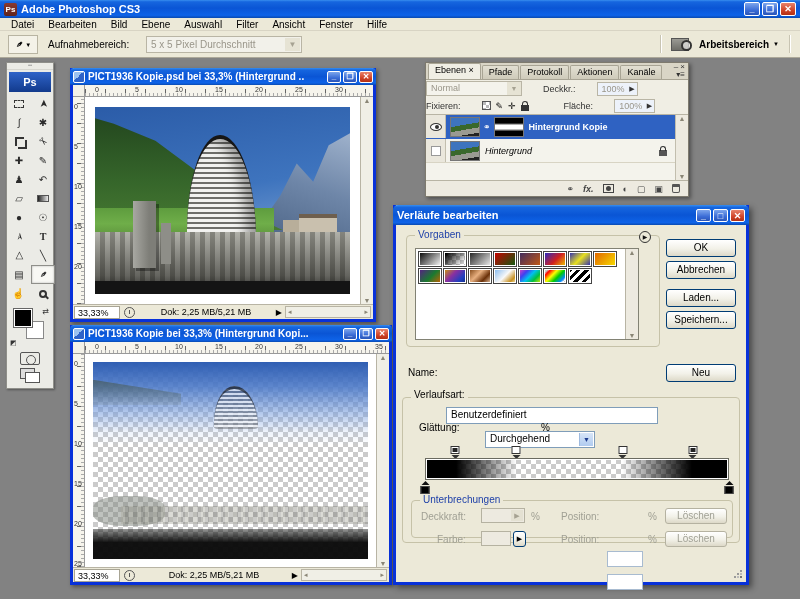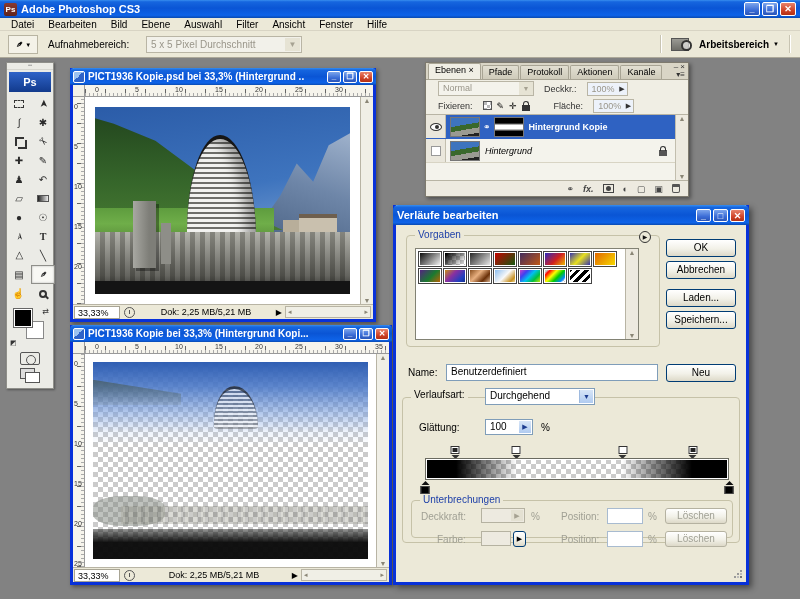--- a/index.html
+++ b/index.html
@@ -126,21 +126,21 @@
   .smudge { left:0; top:68%; width:26%; height:15%; background:rgba(128,133,126,.5); border-radius:40%; }
   .dark2 { left:0; bottom:0; width:100%; height:15%; background:linear-gradient(to bottom,rgba(45,47,45,.5),rgba(10,10,10,.97) 45%); }
 
   
   .palette { position:absolute; left:425px; top:62px; width:264px; background:#EAE7DC; border:1px solid #7E7A6E; box-shadow:2px 2px 4px rgba(0,0,0,.4); }
   .pal-tabs { position:relative; height:17px; background:#D9D5C6; border-bottom:1px solid #A8A494; display:flex; align-items:flex-end; padding-left:2px; }
   .pal-tab { height:14px; border:1px solid #A8A494; border-bottom:none; background:linear-gradient(#E2DFD2,#CFCBBA); padding:0 6px;
     font-size:9px; line-height:13px; margin-right:1px; border-radius:2px 2px 0 0; white-space:nowrap; }
   .pal-tab.active { background:#F0EEE4; height:16px; font-weight:normal; }
   .pal-winbtns { position:absolute; right:3px; top:0px; font-size:8px; color:#333; line-height:8px; text-align:right; }
-  .pal-row { display:flex; align-items:center; height:17px; padding:0 12px; gap:10px; background:#F0EEE4; }
+  .pal-row { display:flex; align-items:center; height:17px; padding:0 0; gap:21px; background:#F0EEE4; }
   .combo { position:relative; background:#F4F3EC; border:1px solid #B9B5A5; height:15px; font-size:9px; color:#9a968a; line-height:13px; padding:0 16px 0 4px; }
   .combo .dd { position:absolute; right:0; top:0; width:14px; height:13px; background:#E6E3D4; color:#A6A292; text-align:center; line-height:13px; font-size:7px; }
   .valbox { position:relative; background:#EDF2FA; border:1px solid #B9B5A5; height:14px; font-size:9px; color:#9a968a; line-height:12px; padding:0 12px 0 4px; }
   .valbox .sp { position:absolute; right:2px; top:0; font-size:7px; color:#333; line-height:12px; }
   .lbl { font-size:9px; color:#333; }
   .lockicons { display:flex; align-items:center; gap:5px; }
   .i-checksq { width:9px; height:9px; border:1px solid #555; background-image:repeating-conic-gradient(#fff 0 25%,#bbb 0 50%); background-size:6px 6px; }
   .i-lock { width:8px; height:6px; background:#333; position:relative; margin-top:4px; }
   .i-lock::before { content:""; position:absolute; left:1px; top:-4px; width:4px; height:4px; border:1px solid #333; border-bottom:none; border-radius:3px 3px 0 0; }
   .i-lock.lite { background:#555; }
@@ -193,21 +193,21 @@
   .g9 { background:linear-gradient(135deg,#5a1a8a 0%,#1a7a30 55%,#d06000 100%); }
   .g10 { background:linear-gradient(135deg,#d0a000 0%,#8a30a0 40%,#2040c0 75%,#102a80 100%); }
   .g11 { background:linear-gradient(135deg,#7a4010 0%,#e8b080 40%,#6a3008 70%,#f0d0b0 100%); }
   .g12 { background:linear-gradient(135deg,#80b8f0 0%,#f8f8f8 50%,#c89020 80%,#f8f0c0 100%); }
   .g13 { background:linear-gradient(135deg,#f040c0 0%,#4040f0 28%,#00c0f0 50%,#00c040 72%,#f0f000 100%); }
   .g14 { background-image:linear-gradient(135deg,rgba(255,255,255,0) 0 12%,#f00 20%,#ff0 40%,#0c0 60%,#08f 80%,rgba(255,255,255,0) 88%),repeating-conic-gradient(#fff 0 25%,#CBCBCB 0 50%); background-size:100% 100%,8px 8px; }
   .g15 { background:repeating-linear-gradient(135deg,#000 0 3px,#fff 3px 6px); }
   .xpbtn { position:absolute; height:18px; border:1px solid #003C74; border-radius:3px;
     background:linear-gradient(#fff,#F2F1E8 55%,#DDD9C8); font-size:10px; text-align:center; line-height:16px; }
   .xpbtn.dis { color:#A0A094; border-color:#B5B2A1; }
-  .field { position:absolute; background:#fff; border:1px solid #7F9DB9; height:17px; font-size:10px; padding:1px 4px; }
+  .field { position:absolute; background:#fff; border:1px solid #7F9DB9; height:17px; font-size:10px; padding:1px 4px;margin-top:43px; }
   .ddbtn { position:absolute; right:1px; top:1px; bottom:1px; width:14px; background:linear-gradient(#D7E5F7,#B0CBF0); border-left:1px solid #9EBADF;
     color:#1D3C8F; font-size:7px; text-align:center; line-height:13px; }
   .spinbtn { position:absolute; right:1px; top:1px; bottom:1px; width:12px; background:linear-gradient(#D7E5F7,#B0CBF0); color:#1D3C8F; font-size:7px; text-align:center; line-height:12px; }
   .gradbar { position:absolute; left:22px; top:60px; width:304px; height:22px; border:1px solid #6A6A60; box-shadow:inset 0 0 0 1px #fff;
     background-image:linear-gradient(to right,#000 0%,#000 10%,rgba(0,0,0,0) 30%,rgba(0,0,0,0) 65%,#000 88%,#000 100%),repeating-conic-gradient(#fff 0 25%,#CBCBCB 0 50%);
     background-size:100% 100%,10px 10px; }
   .stoprow { position:absolute; left:22px; width:304px; height:12px; }
   .ostop { position:absolute; top:0; transform:translateX(-50%); width:9px; height:8px; background:#fff; border:1px solid #333; }
   .ostop.filled::before { content:""; position:absolute; inset:1px; background:#222; }
   .ostop::after { content:""; position:absolute; top:8px; left:50%; transform:translateX(-50%); border:4px solid transparent; border-top:4px solid #333; border-bottom:none; }

